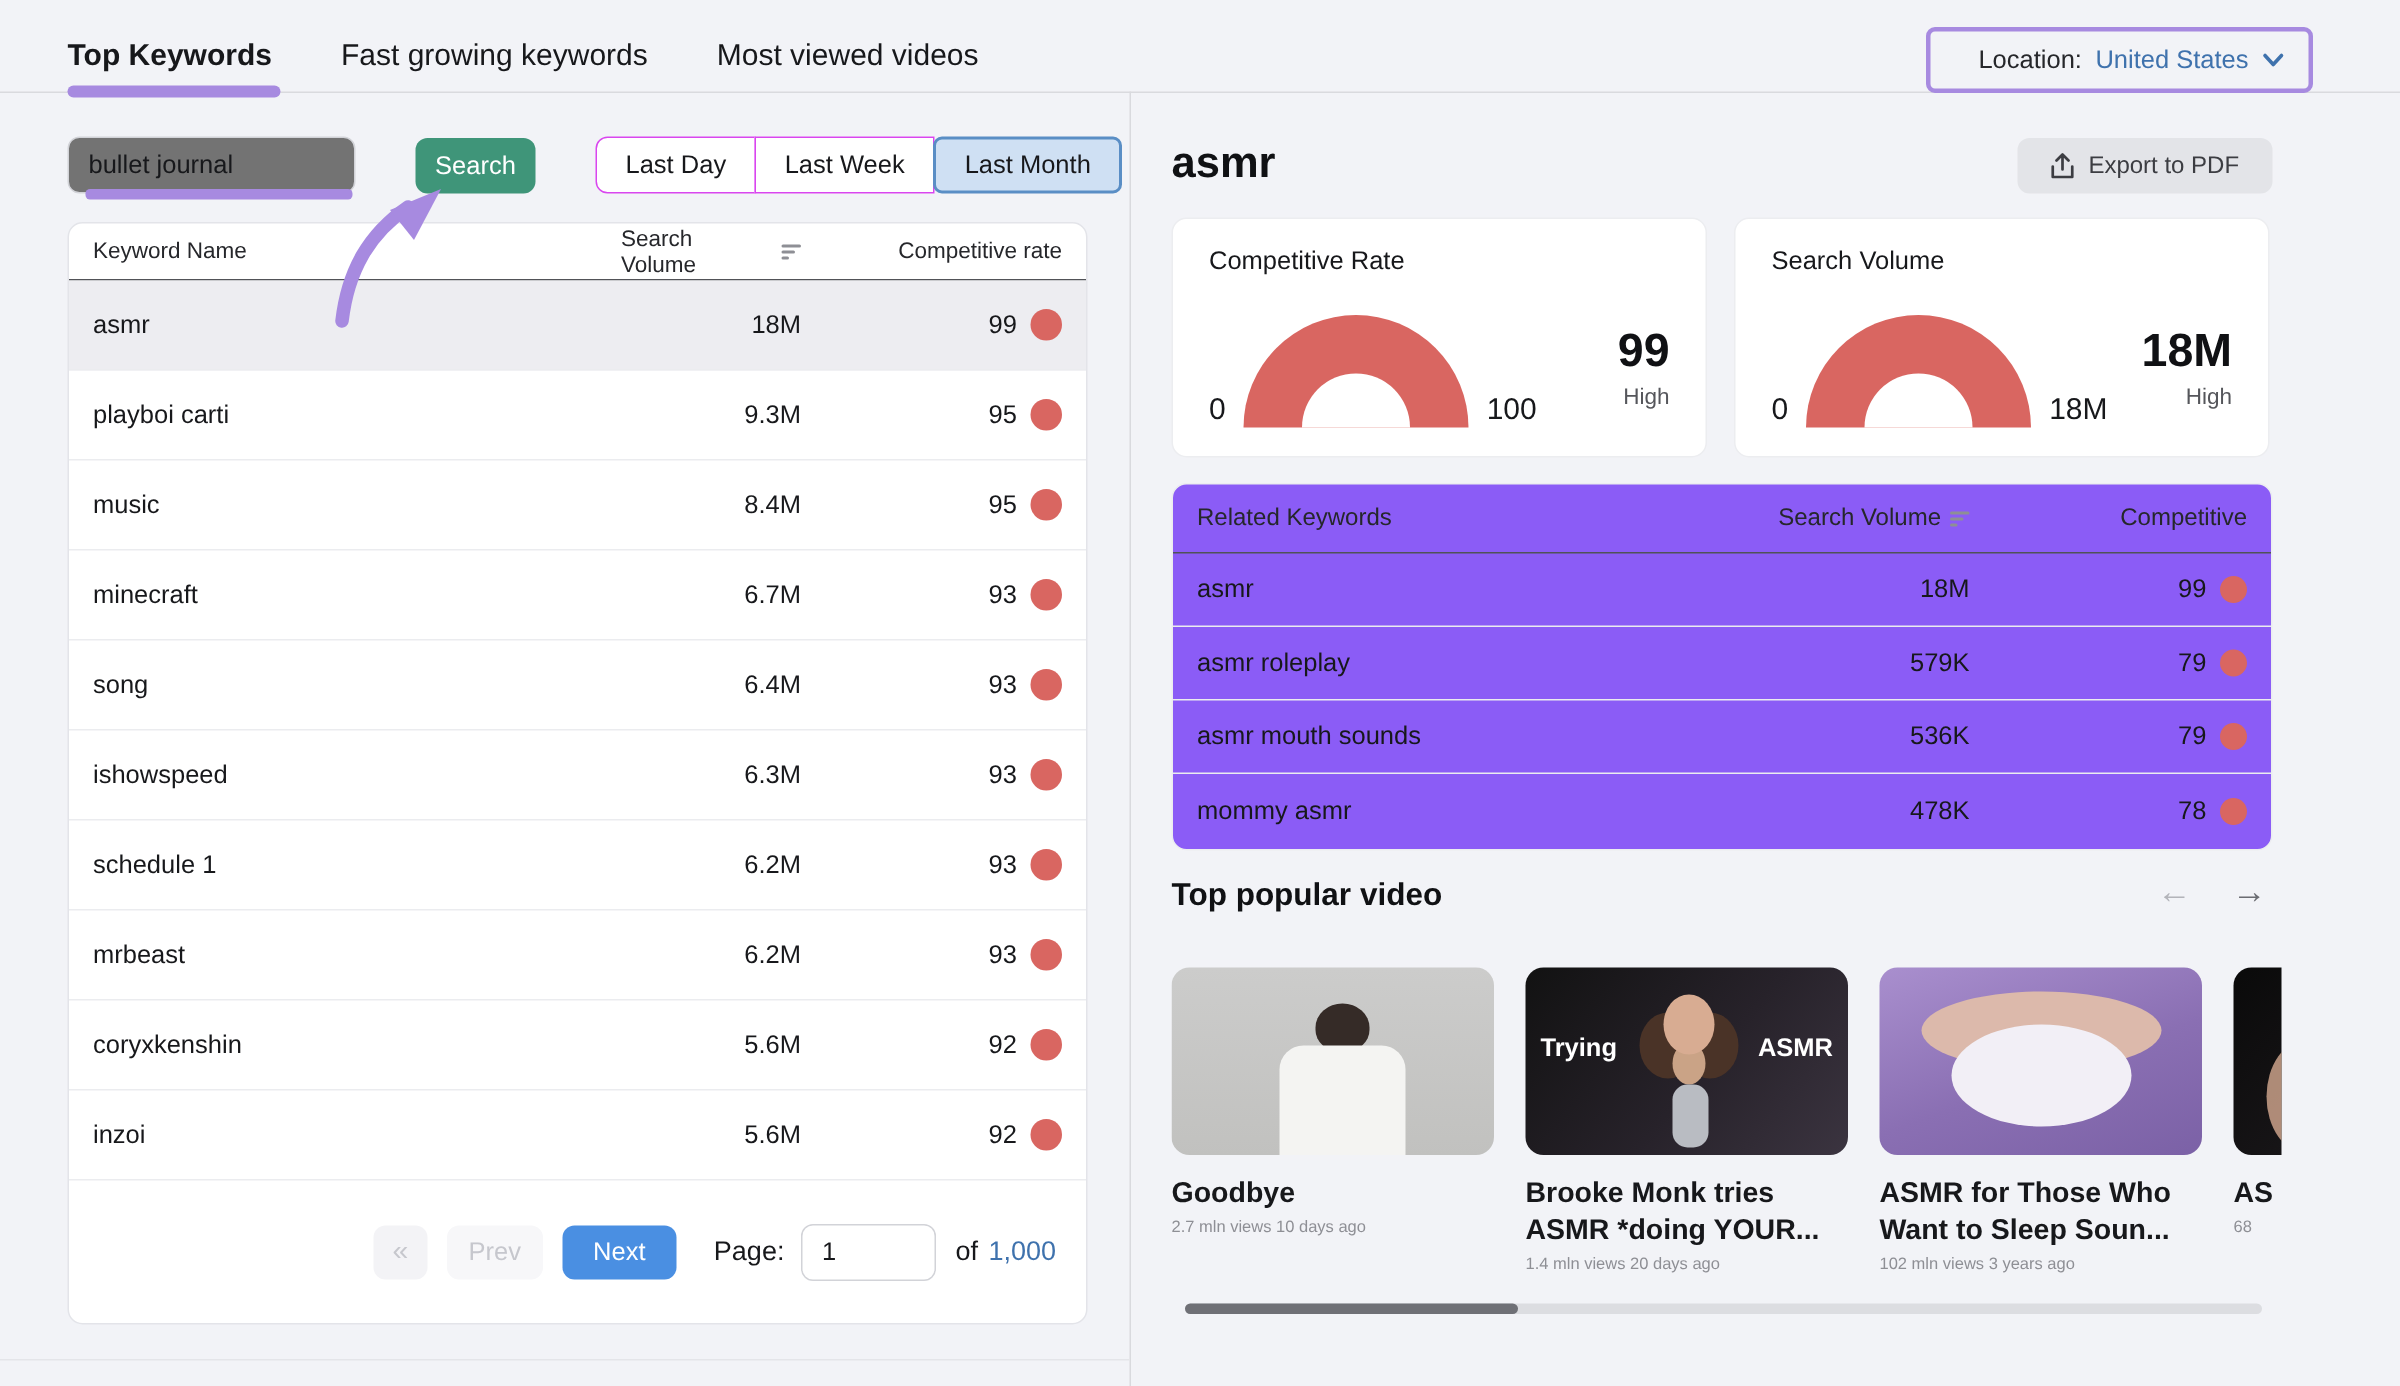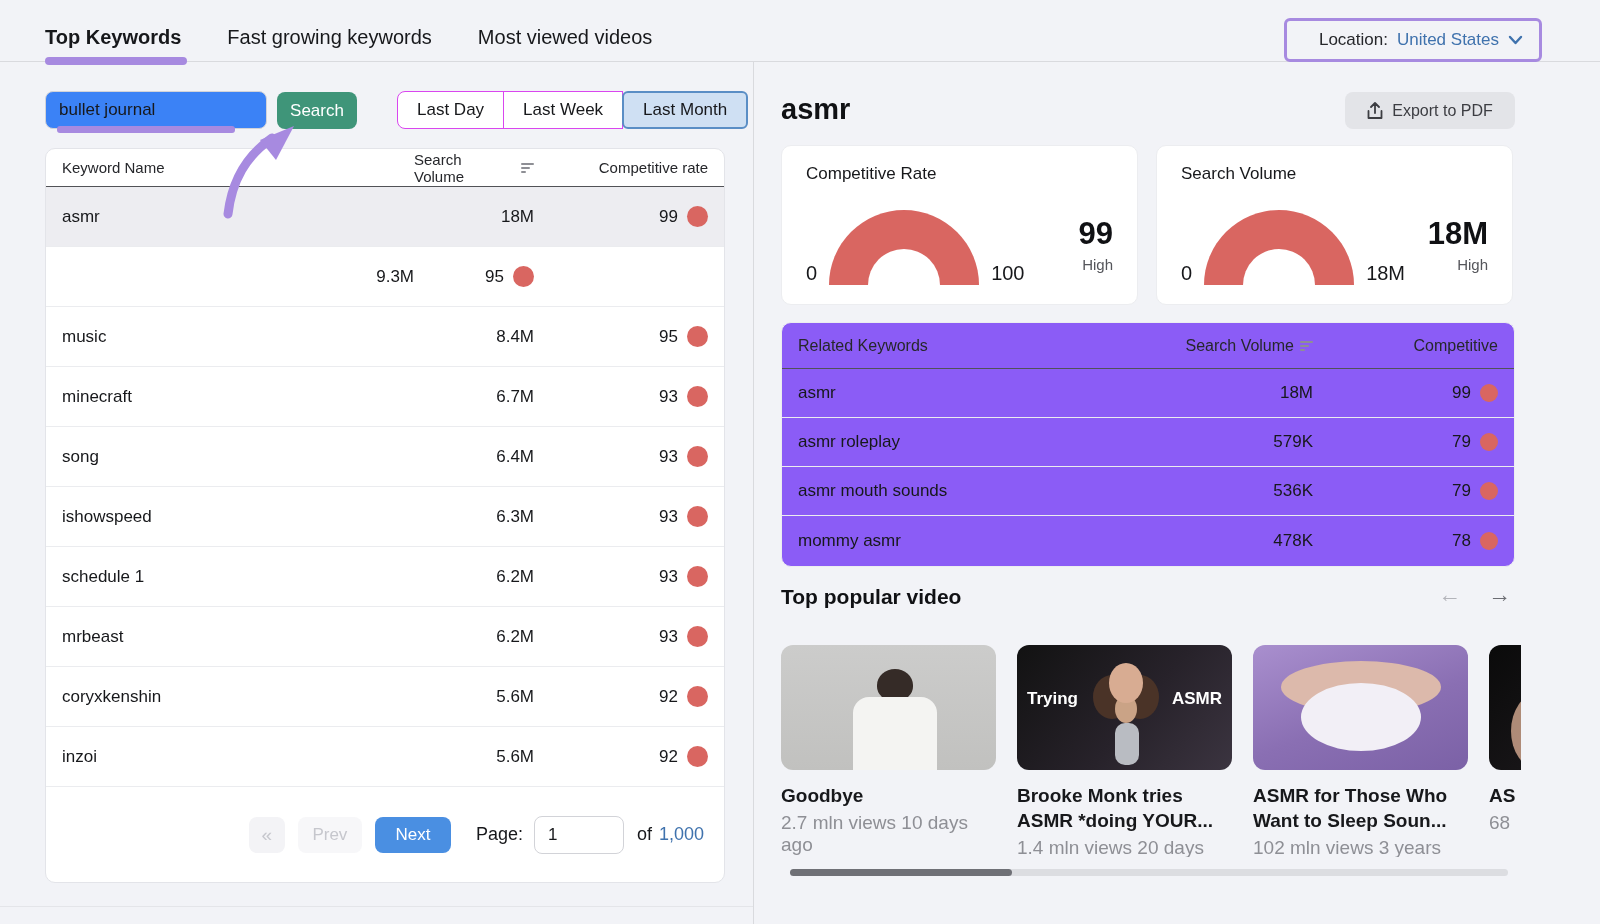--- a/index.html
+++ b/index.html
@@ -11,21 +11,21 @@
   .tab { font-size:20px; font-weight:400; color:#17181b; cursor:pointer; white-space:nowrap; }
   .tab.active { font-weight:700; }
   .tab-underline { position:absolute; left:45px; top:57px; width:142px; height:8px; border-radius:4px; background:#a78ae0; z-index:4; }
   .header-divider { position:absolute; left:0; top:61px; width:1600px; height:1px; background:#d9dade; }
   .location-box { position:absolute; right:58px; top:18px; height:44px; border:3px solid #a78ae0; border-radius:6px; display:flex; align-items:center; gap:9px; padding:0 16px; background:transparent; }
   .loc-label { font-size:17px; color:#26272b;margin-left:16px; }
   .loc-value { font-size:17px; color:#3f72ad; cursor:pointer; }
   .loc-chevron { display:flex; align-items:center; }
 
   
-  .search-input { position:absolute; left:45px; top:91px; width:222px; height:38px; background:#3b82f6; border:1px solid #d2d3d8; border-radius:8px; font-size:17px; padding:0 13px; color:#17181b; font-family:inherit; }
+  .search-input { position:absolute; left:45px; top:91px; width:192px; height:38px; background:#737373; border:1px solid #d2d3d8; border-radius:8px; font-size:17px; padding:0 13px; color:#17181b; font-family:inherit; }
   .input-underline { position:absolute; left:57px; top:126px; width:178px; height:7px; background:#a78ae0; border-radius:3px; z-index:3; }
   .search-btn { position:absolute; left:277px; top:92px; width:80px; height:37px; background:#3f9579; color:#fff; font-size:17px; border:none; border-radius:8px; cursor:pointer; font-family:inherit; }
   .filters { position:absolute; left:397px; top:91px; display:flex; height:38px; }
   .filter { padding:0 19px; background:#fff; border:1px solid #d946ef; display:flex; align-items:center; font-size:17px; color:#17181b; margin-left:-1px; cursor:pointer; white-space:nowrap; }
   .filter:first-child { border-radius:8px 0 0 8px; margin-left:0; }
   .filter:last-child { border-radius:0 8px 8px 0; }
   .filter.selected { background:#cfe0f3; border:2px solid #5a8ec5; border-radius:6px; z-index:2; }
   .annot-arrow { position:absolute; left:0; top:0; pointer-events:none; z-index:5; }
 
   
@@ -74,21 +74,21 @@
   .rcell-rate .dot { width:18px; height:18px; }
 
   .video-heading { position:absolute; left:781px; top:585px; font-size:21px; font-weight:700; color:#101114; }
   .video-arrows { position:absolute; left:1438px; top:581px; display:flex; gap:27px; font-size:23px; }
   .arr-prev { color:#b3b4ba; cursor:default; }
   .arr-next { color:#6b6c72; cursor:pointer; }
   .video-strip { position:absolute; left:781px; top:625px; width:740px; height:232px; overflow:hidden; display:flex; gap:21px; }
   .video-card { width:215px; flex:0 0 215px; cursor:pointer; }
   .vthumb { width:215px; height:125px; border-radius:12px; position:relative; overflow:hidden;margin-top:20px; }
   .vtitle { margin-top:13px; font-size:19px; font-weight:600; color:#17181b; line-height:1.32; }
-  .vmeta { margin-top:4px; font-size:19px; color:#8e8f95; }
+  .vmeta { margin-top:4px; font-size:11px; color:#8e8f95; }
   .ov-left,.ov-right { position:absolute; top:44px; color:#fff; font-weight:700; font-size:17px; z-index:3; }
   .ov-left { left:10px; } .ov-right { right:10px; }
   .thumb-goodbye { background:linear-gradient(180deg,#cccccb,#c1c1bf); }
   .thumb-goodbye::before { content:""; position:absolute; left:96px; top:24px; width:36px; height:32px; border-radius:50% 50% 45% 45%; background:#352b27; }
   .thumb-goodbye::after { content:""; position:absolute; left:72px; top:52px; width:84px; height:73px; border-radius:16px 16px 0 0; background:#f4f4f2; }
   .thumb-brooke { background:linear-gradient(130deg,#121212,#27222a 55%,#3b3440); }
   .thumb-brooke::before { content:""; position:absolute; left:92px; top:18px; width:34px; height:40px; border-radius:50%; background:#d8ac92; box-shadow:0 26px 0 -6px #caa386, -14px 14px 0 2px #4a3327, 14px 14px 0 2px #4a3327; }
   .thumb-brooke::after { content:""; position:absolute; left:98px; top:78px; width:24px; height:42px; border-radius:10px; background:#b9bcc2; }
   .thumb-foam { background:linear-gradient(160deg,#a98fce,#8a6fb3 55%,#7b61a6); }
   .thumb-foam::before { content:""; position:absolute; left:48px; top:38px; width:120px; height:68px; border-radius:50%; background:#f2eff6; z-index:2; }
@@ -152,20 +152,21 @@
     <div id="keyword-rows">
         <div class="krow sel">
           <span class="kcell-name">asmr</span>
           <span class="kcell-vol">18M</span>
           <span class="kcell-rate">
             <span>99</span>
             <i class="dot"></i>
           </span>
         </div>
         <div class="krow">
+          <span class="kcell-name">playboi carti</span>
           <span class="kcell-vol">9.3M</span>
           <span class="kcell-rate">
             <span>95</span>
             <i class="dot"></i>
           </span>
         </div>
         <div class="krow">
           <span class="kcell-name">music</span>
           <span class="kcell-vol">8.4M</span>
           <span class="kcell-rate">

